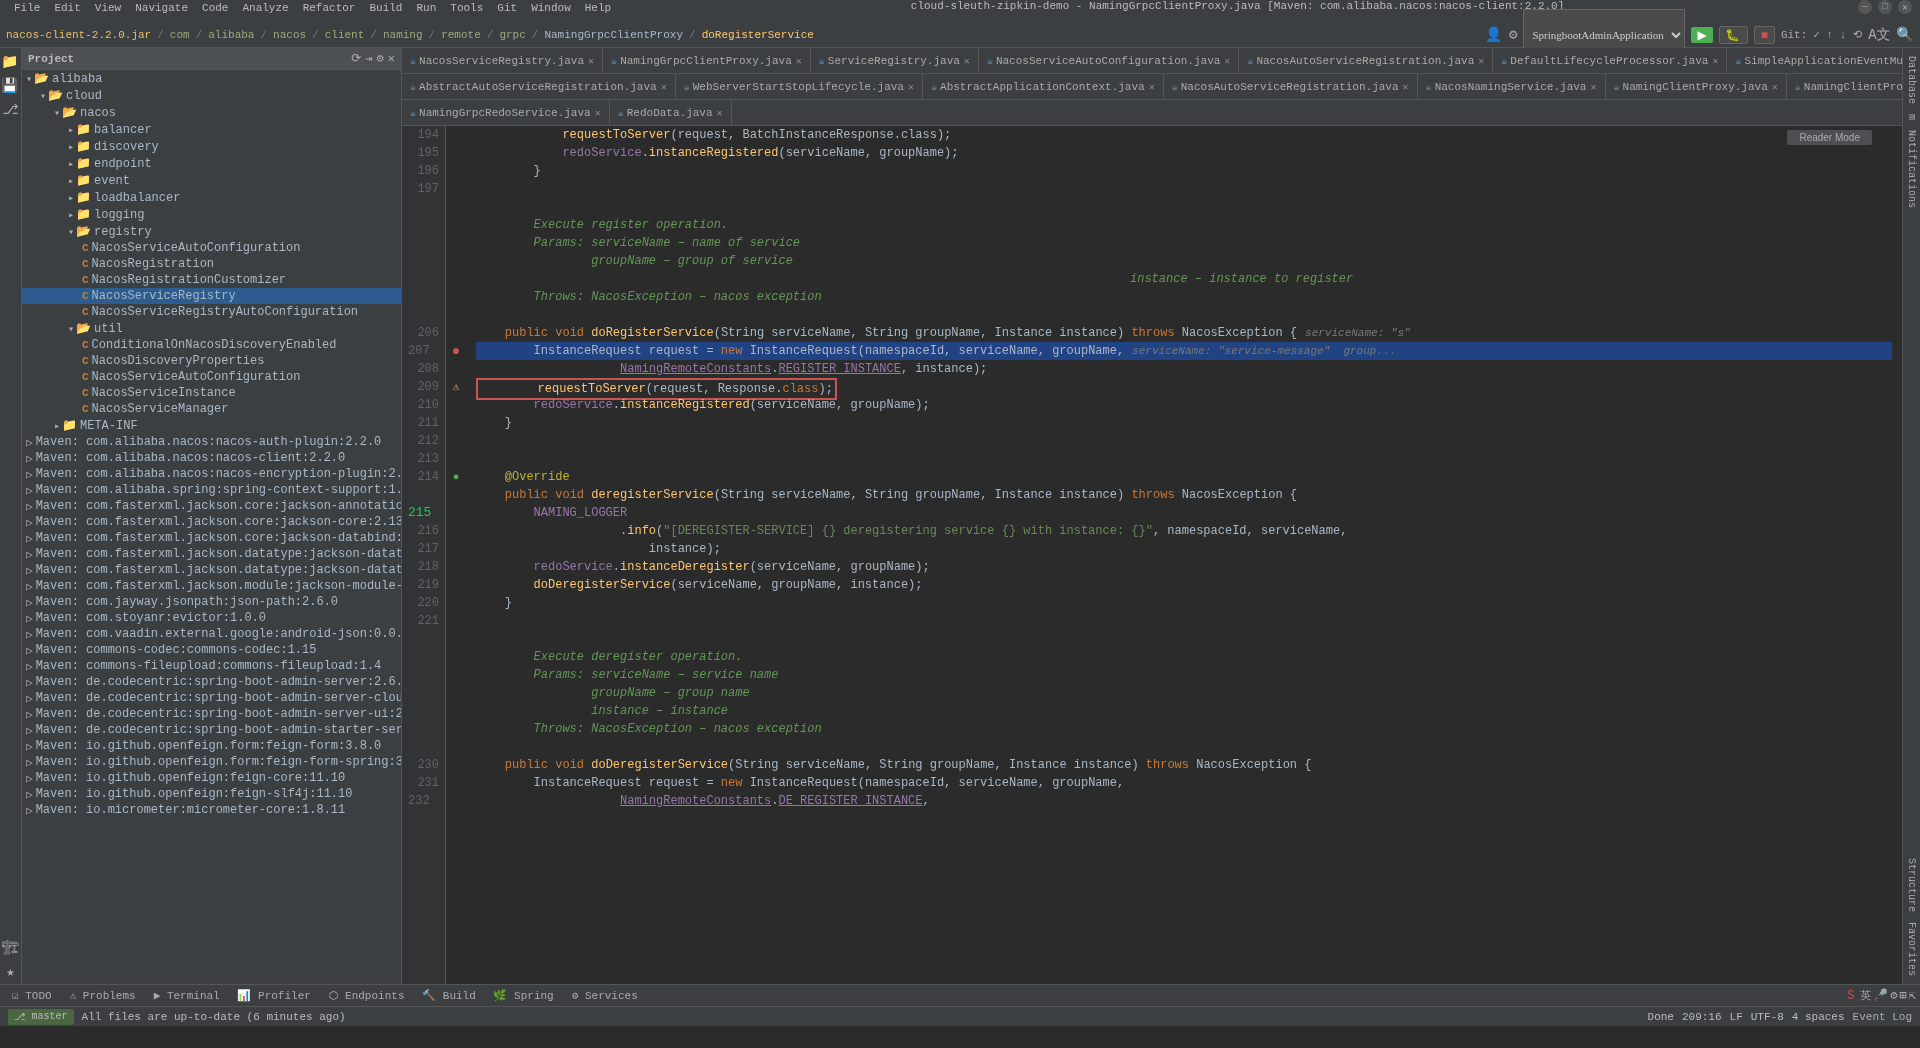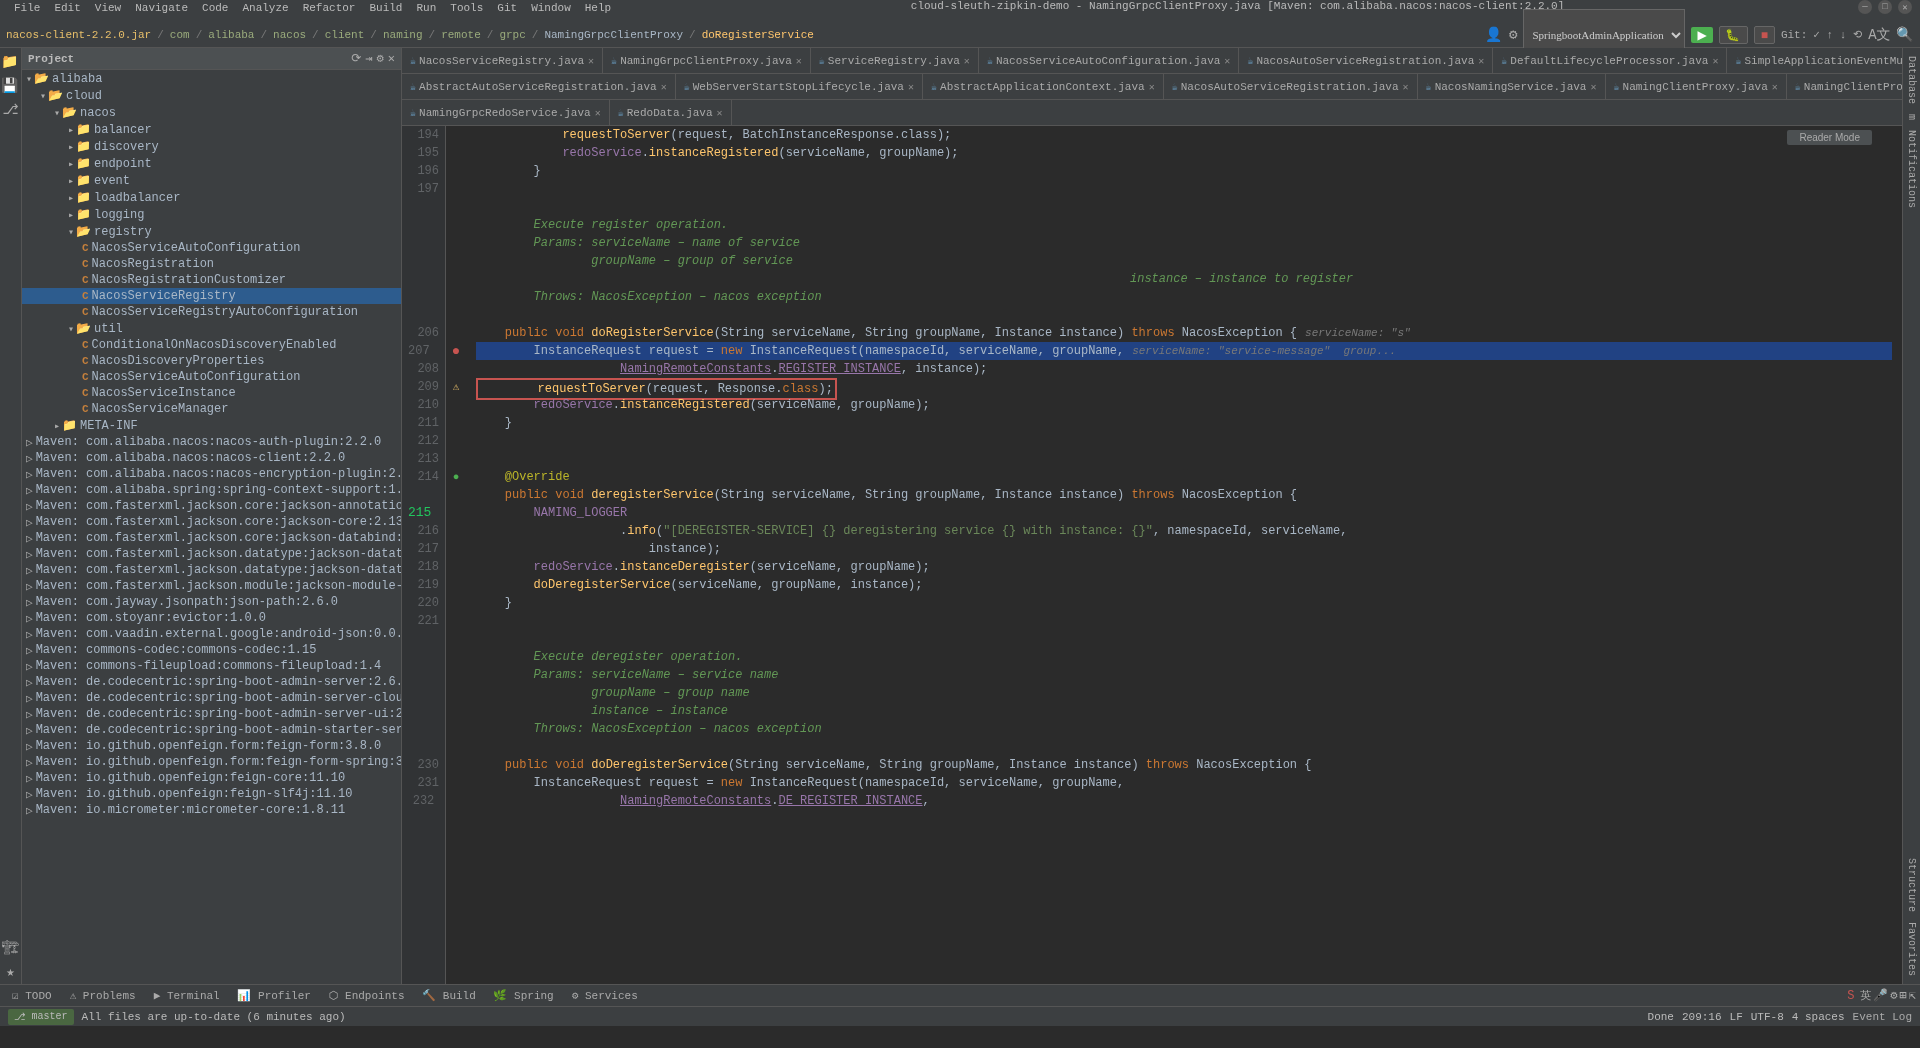--- a/index.html
+++ b/index.html
@@ -486,21 +486,21 @@
             <div style="height:18px;line-height:18px;font-size:12px;color:#606366;text-align:right;">221</div>
             <div style="height:18px;line-height:18px;font-size:12px;color:#3c3f41;text-align:right;"></div>
             <div style="height:18px;line-height:18px;font-size:12px;color:#3c3f41;text-align:right;"></div>
             <div style="height:18px;line-height:18px;font-size:12px;color:#3c3f41;text-align:right;"></div>
             <div style="height:18px;line-height:18px;font-size:12px;color:#3c3f41;text-align:right;"></div>
             <div style="height:18px;line-height:18px;font-size:12px;color:#3c3f41;text-align:right;"></div>
             <div style="height:18px;line-height:18px;font-size:12px;color:#3c3f41;text-align:right;"></div>
             <div style="height:18px;line-height:18px;font-size:12px;color:#3c3f41;text-align:right;"></div>
             <div style="height:18px;line-height:18px;font-size:12px;color:#606366;text-align:right;">230</div>
             <div style="height:18px;line-height:18px;font-size:12px;color:#606366;text-align:right;">231</div>
-            <div style="height:18px;line-height:18px;font-size:12px;color:#606366;text-align:center;">232</div>
+            <div style="height:18px;line-height:18px;font-size:12px;color:#606366;text-align:left;">232</div>
           </div>
         <div id="gutter" style="width:20px;background:#2b2b2b;">
             <div style="height:18px;line-height:18px;text-align:center;font-size:12px;">&nbsp;</div>
             <div style="height:18px;line-height:18px;text-align:center;font-size:12px;">&nbsp;</div>
             <div style="height:18px;line-height:18px;text-align:center;font-size:12px;">&nbsp;</div>
             <div style="height:18px;line-height:18px;text-align:center;font-size:12px;">&nbsp;</div>
             <div style="height:18px;line-height:18px;text-align:center;font-size:12px;">&nbsp;</div>
             <div style="height:18px;line-height:18px;text-align:center;font-size:12px;">&nbsp;</div>
             <div style="height:18px;line-height:18px;text-align:center;font-size:12px;">&nbsp;</div>
             <div style="height:18px;line-height:18px;text-align:center;font-size:12px;">&nbsp;</div>

